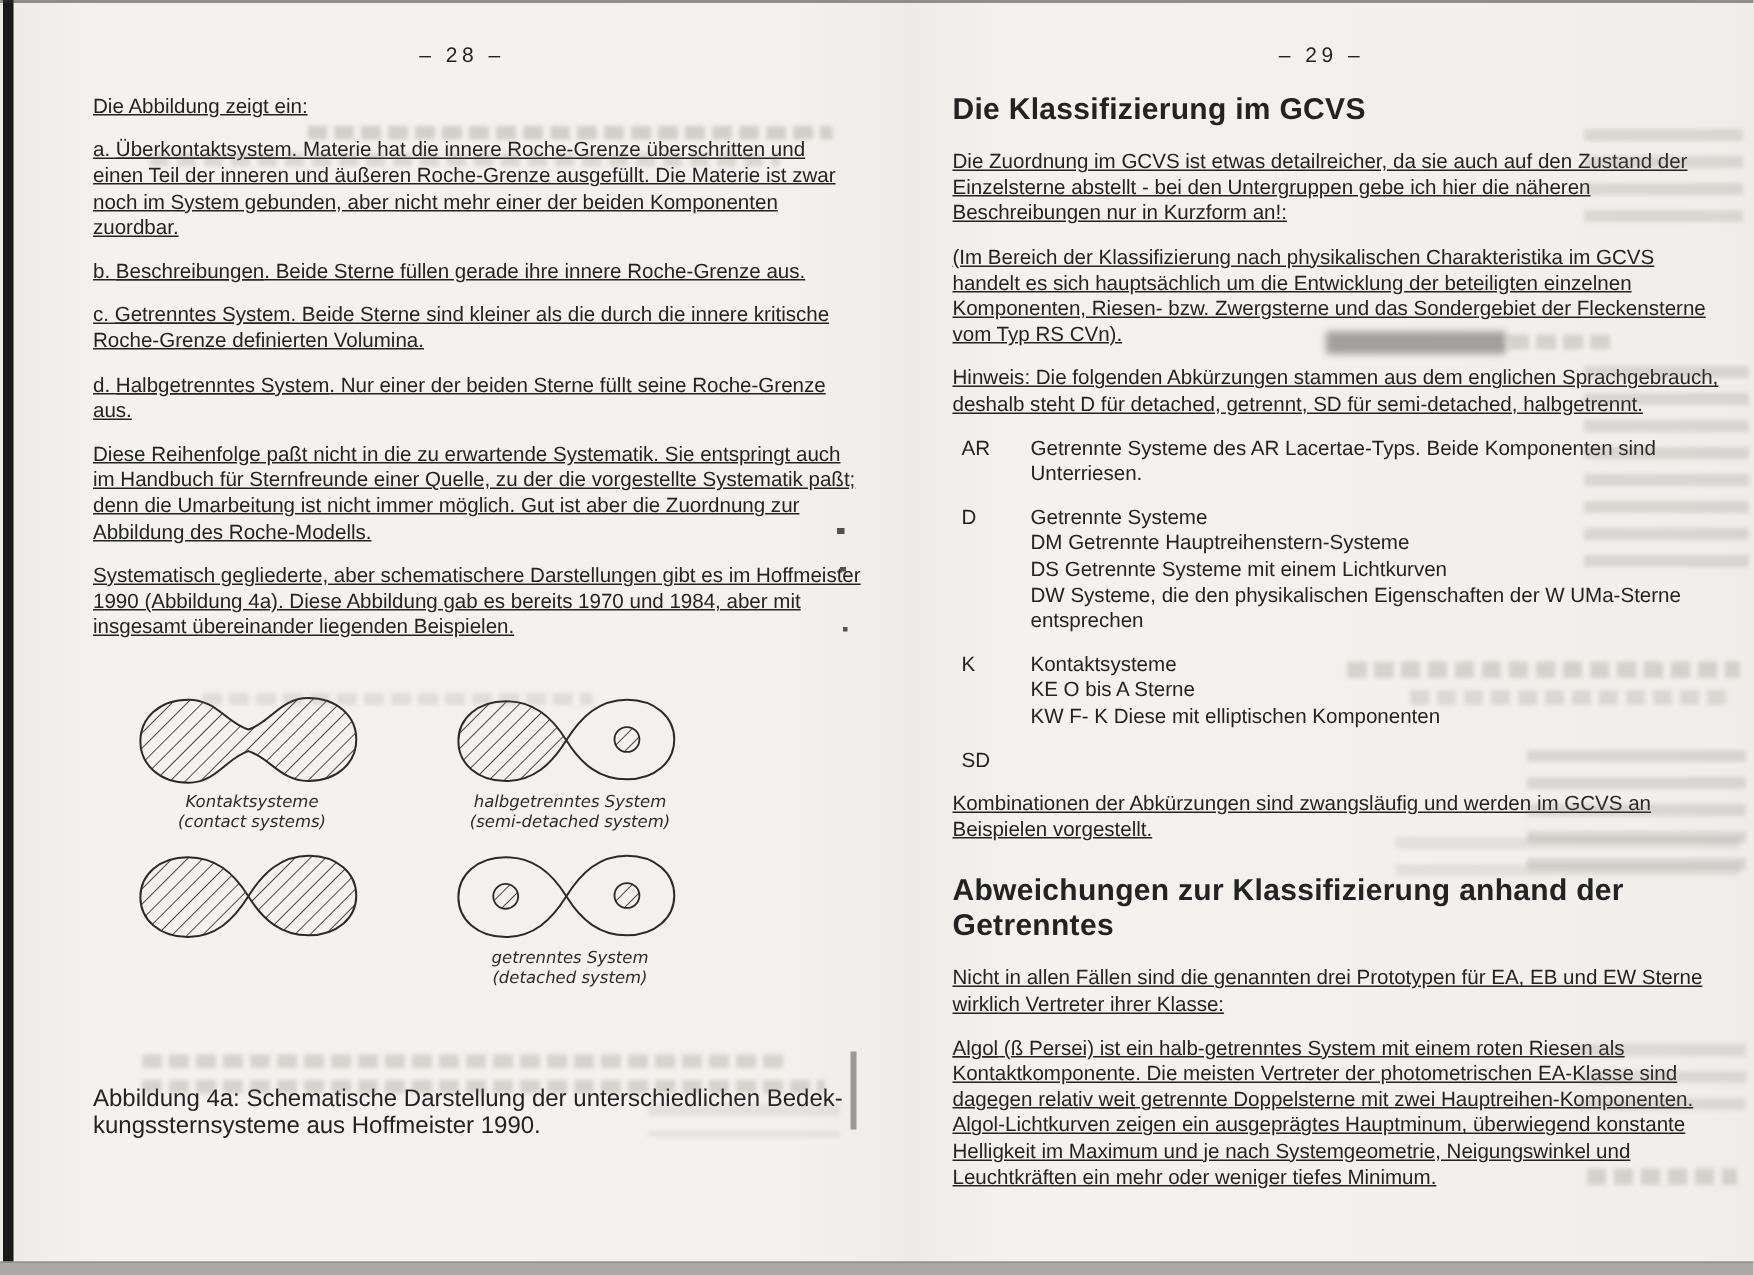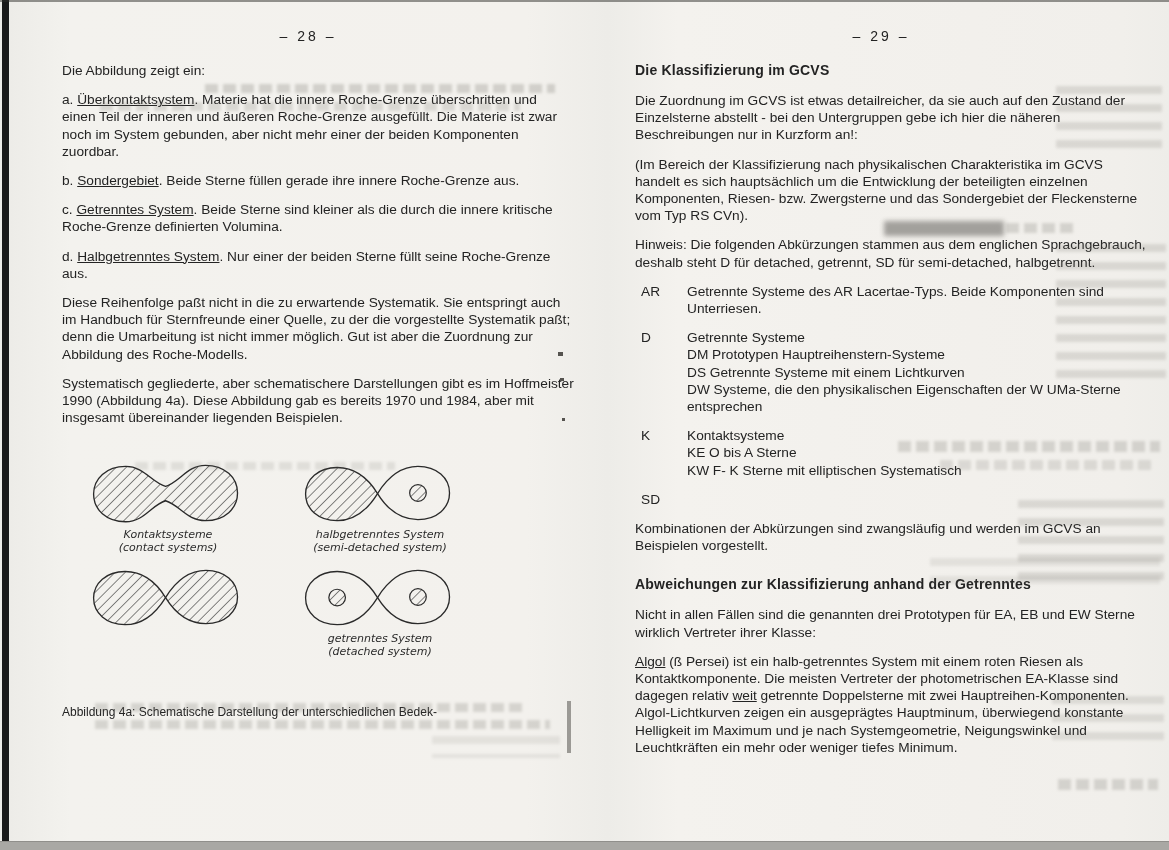--- a/index.html
+++ b/index.html
@@ -17,34 +17,34 @@
   .edge-left   { position:absolute; left:2px; top:0; width:7px; height:100%; background:#191919; }
   .edge-top    { position:absolute; left:0; top:0; width:100%; height:2px; background:rgba(45,45,42,.5); }
   .edge-bottom { position:absolute; left:0; bottom:0; width:100%; height:9px; background:#a9a8a4; border-top:1px solid #908f8b; }
 
   .page { position:absolute; top:0; }
   #page-28 { left:62px;  width:512px; }
   #page-29 { left:635px; width:512px; }
 
   .pn { text-align:center; margin:28px 20px 18px 0; font-size:14px; letter-spacing:3px; }
   p, .tline { font-size:13.7px; line-height:17.2px; }
-  p { margin:0 0 12px 0; }
+  p { margin:0 0 12px 0;text-decoration:underline; }
   .u { text-decoration:underline; }
-  h2 { font-size:14px; font-weight:bold; margin:0 0 14px 0; letter-spacing:.2px; }
+  h2 { font-size:20px; font-weight:bold; margin:0 0 14px 0; letter-spacing:.2px; }
   h2.spaced { margin-top:22px; }
 
   .terms { margin:0 0 12px 0; }
   .term-row { display:grid; grid-template-columns:46px 1fr; margin-bottom:12px; padding-left:6px;margin-top:10px; }
   .abbr { font-size:13.7px; line-height:17.2px; }
 
   
   .fig { position:relative; height:202px; margin-top:36px; }
   .fig svg { position:absolute; }
   .fig-label { position:absolute; width:176px; text-align:center; font-style:italic; font-size:11px; line-height:13px; color:#2b2b2b; font-family:"DejaVu Sans", sans-serif; }
-  .caption { margin-top:40px; font-size:12px; line-height:17.4px; }
+  .caption { margin-top:60px; font-size:16px; line-height:17.4px; }
 
   
   .ghost { position:absolute; pointer-events:none; filter:blur(1.5px); opacity:.34;
            background:repeating-linear-gradient(90deg, rgba(112,110,102,.75) 0 13px, transparent 13px 18px); }
   .ghost.lines { background:repeating-linear-gradient(180deg, rgba(115,112,104,.55) 0 8px, transparent 8px 18px); }
   .ghost.dark { background:rgba(58,57,52,.62); filter:blur(2.4px); opacity:.7; }
   .speck { position:absolute; background:#55534f; }
 </style>
 </head>
 <body>
@@ -59,21 +59,21 @@
   </defs>
 </svg>
 
 <div class="page" id="page-28">
   <div class="pn">– 28 –</div>
 
   <p>Die Abbildung zeigt ein:</p>
 
   <p><span>a. </span><span class="u">Überkontaktsystem</span><span>. Materie hat die innere Roche-Grenze überschritten und einen Teil der inneren und äußeren Roche-Grenze ausgefüllt. Die Materie ist zwar noch im System gebunden, aber nicht mehr einer der beiden Komponenten zuordbar.</span></p>
 
-  <p><span>b. </span><span class="u">Sondergebiet</span><span>. Beide Sterne füllen gerade ihre innere Roche-Grenze aus.</span></p>
+  <p><span>b. </span><span class="u">Beschreibungen</span><span>. Beide Sterne füllen gerade ihre innere Roche-Grenze aus.</span></p>
 
   <p><span>c. </span><span class="u">Getrenntes System</span><span>. Beide Sterne sind kleiner als die durch die innere kritische Roche-Grenze definierten Volumina.</span></p>
 
   <p><span>d. </span><span class="u">Halbgetrenntes System</span><span>. Nur einer der beiden Sterne füllt seine Roche-Grenze aus.</span></p>
 
   <p>Diese Reihenfolge paßt nicht in die zu erwartende Systematik. Sie entspringt auch im Handbuch für Sternfreunde einer Quelle, zu der die vorgestellte Systematik paßt; denn die Umarbeitung ist nicht immer möglich. Gut ist aber die Zuordnung zur Abbildung des Roche-Modells.</p>
   <p>Systematisch gegliederte, aber schematischere Darstellungen gibt es im Hoffmeister 1990 (Abbildung 4a). Diese Abbildung gab es bereits 1970 und 1984, aber mit insgesamt übereinander liegenden Beispielen.</p>
 
   <div class="fig">
     <svg style="left:24px; top:0" width="158" height="62" viewBox="0 0 270 112">
@@ -105,20 +105,21 @@
       <circle cx="209" cy="56" r="15" fill="url(#hatch)" stroke="#2a2a2a" stroke-width="2.2"></circle>
     </svg>
     <div class="fig-label" style="left:230px; top:170px">
       <div>getrenntes System</div>
       <div>(detached system)</div>
     </div>
   </div>
 
   <div class="caption">
     <div>Abbildung 4a: Schematische Darstellung der unterschiedlichen Bedek-</div>
+    <div>kungssternsysteme aus Hoffmeister 1990.</div>
   </div>
 </div>
 
 <div class="page" id="page-29">
   <div class="pn">– 29 –</div>
 
   <h2>Die Klassifizierung im GCVS</h2>
 
   <p>Die Zuordnung im GCVS ist etwas detailreicher, da sie auch auf den Zustand der Einzelsterne abstellt - bei den Untergruppen gebe ich hier die näheren Beschreibungen nur in Kurzform an!:</p>
   <p>(Im Bereich der Klassifizierung nach physikalischen Charakteristika im GCVS handelt es sich hauptsächlich um die Entwicklung der beteiligten einzelnen Komponenten, Riesen- bzw. Zwergsterne und das Sondergebiet der Fleckensterne vom Typ RS CVn).</p>
@@ -128,31 +129,31 @@
     <div class="term-row">
       <div class="abbr">AR</div>
       <div>
         <div class="tline">Getrennte Systeme des AR Lacertae-Typs. Beide Komponenten sind Unterriesen.</div>
       </div>
     </div>
     <div class="term-row">
       <div class="abbr">D</div>
       <div>
         <div class="tline">Getrennte Systeme</div>
-        <div class="tline">DM Prototypen Hauptreihenstern-Systeme</div>
+        <div class="tline">DM Getrennte Hauptreihenstern-Systeme</div>
         <div class="tline">DS  Getrennte Systeme mit einem Lichtkurven</div>
         <div class="tline">DW  Systeme, die den physikalischen Eigenschaften der W UMa-Sterne entsprechen</div>
       </div>
     </div>
     <div class="term-row">
       <div class="abbr">K</div>
       <div>
         <div class="tline">Kontaktsysteme</div>
         <div class="tline">KE  O bis A Sterne</div>
-        <div class="tline">KW  F- K Sterne mit elliptischen Systematisch</div>
+        <div class="tline">KW  F- K Diese mit elliptischen Komponenten</div>
       </div>
     </div>
     <div class="term-row">
       <div class="abbr">SD</div>
     </div>
   </div>
 
   <p>Kombinationen der Abkürzungen sind zwangsläufig und werden im GCVS an Beispielen vorgestellt.</p>
 
   <h2 class="spaced">Abweichungen zur Klassifizierung anhand der Getrenntes</h2>

